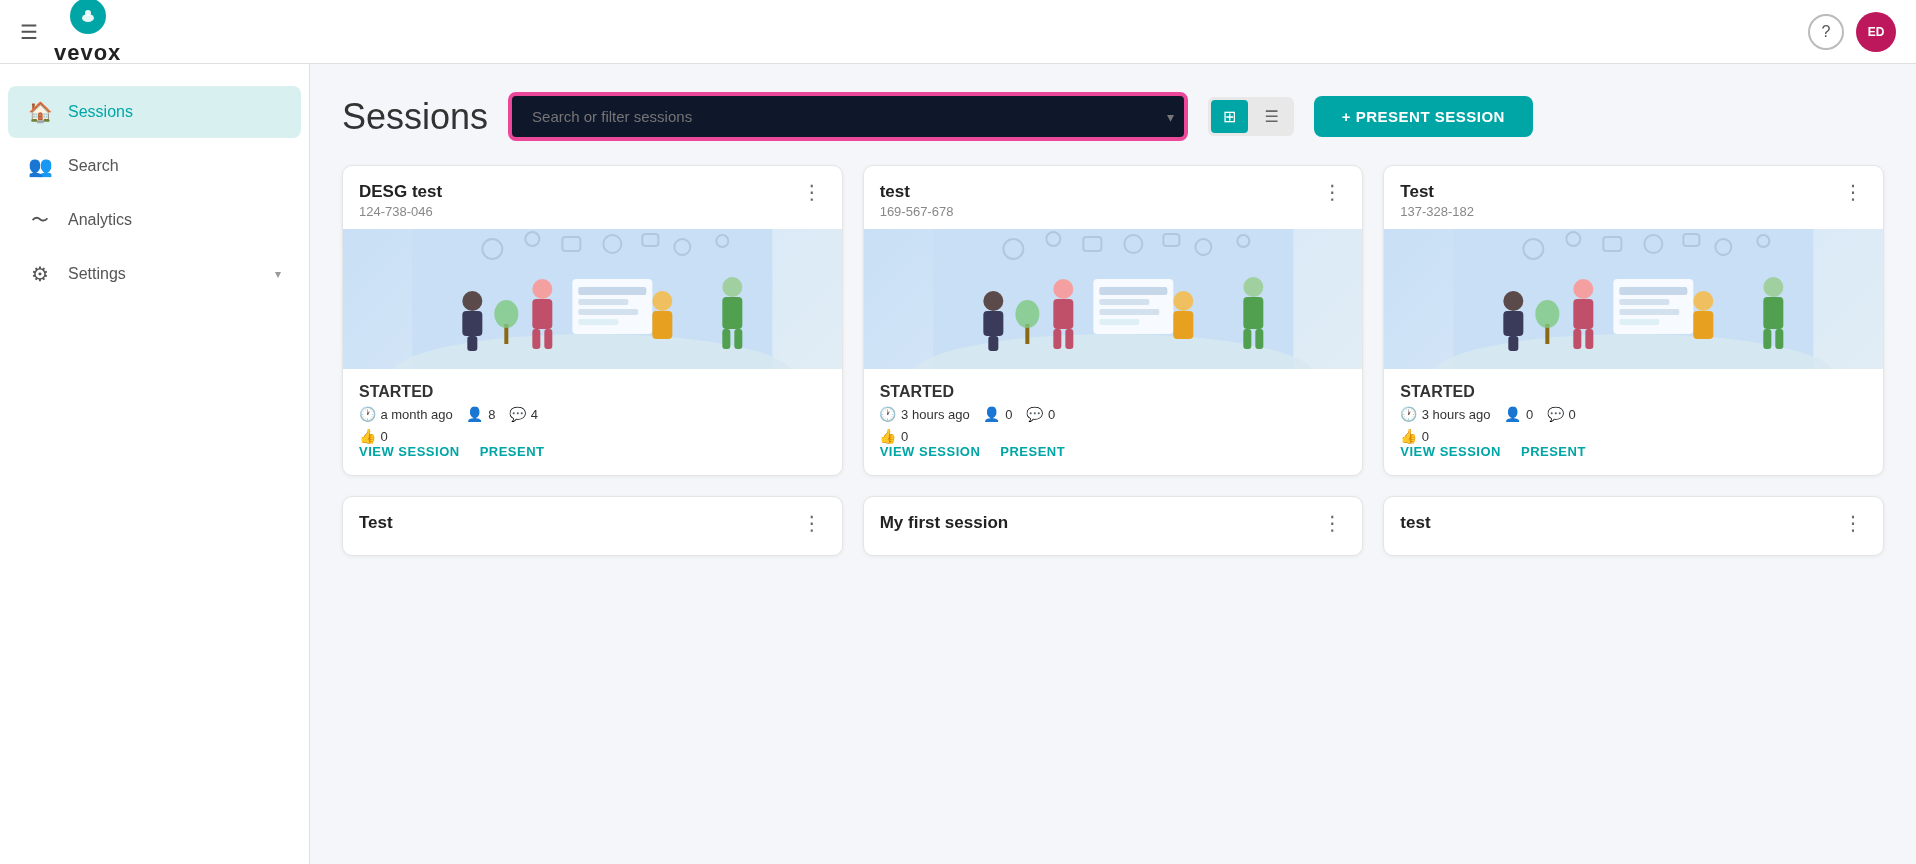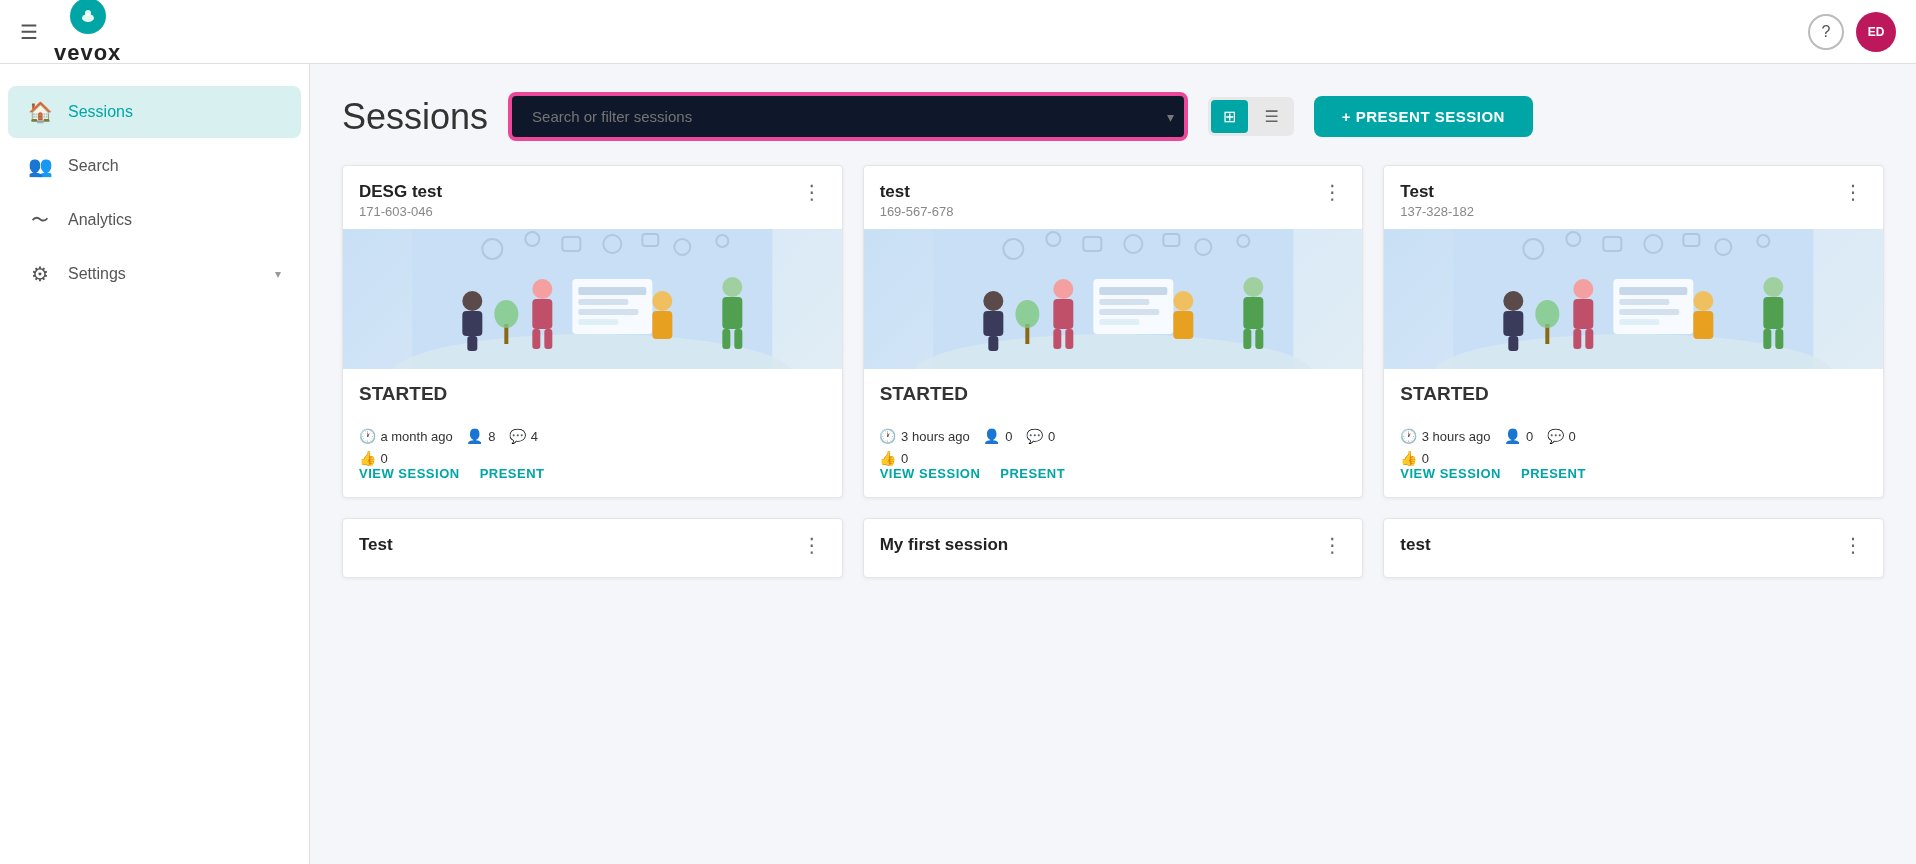--- a/index.html
+++ b/index.html
@@ -209,21 +209,21 @@
     }
 
     
     .sessions-grid {
       display: grid;
       grid-template-columns: repeat(3, 1fr);
       gap: 20px;
     }
     .session-card {
       background: #fff;
-      border-radius: 4px;
+      border-radius: 10px;
       border: 1px solid #e5e5e5;
       overflow: hidden;
       box-shadow: 0 1px 4px rgba(0,0,0,0.06);
     }
     .card-header {
       display: flex;
       justify-content: space-between;
       align-items: flex-start;
       padding: 16px 16px 10px 16px;
     }
@@ -256,24 +256,24 @@
     }
     
     .card-illustration {
       width: 100%;
       height: 100%;
     }
     .card-body {
       padding: 14px 16px 16px 16px;
     }
     .card-status {
-      font-size: 19px;
+      font-size: 16px;
       font-weight: 700;
       color: #333;
-      margin-bottom: 23px;
+      margin-bottom: 5px;
     }
     .card-meta {
       display: flex;
       align-items: center;
       gap: 14px;
       font-size: 13px;
       color: #333;
       flex-wrap: wrap;
     }
     .meta-item {
@@ -369,21 +369,21 @@
 
       <button class="create-btn">+ PRESENT SESSION</button>
     </div>
 
     <div class="sessions-grid">
 
       <div class="session-card">
         <div class="card-header">
           <div>
             <div class="card-title">DESG test</div>
-            <div class="card-subtitle">171-603-046</div>
+            <div class="card-subtitle">124-738-046</div>
           </div>
           <span class="card-menu">⋮</span>
         </div>
         <div class="card-image">
           <svg class="card-illustration" viewBox="0 0 360 140" xmlns="http://www.w3.org/2000/svg">
             <rect width="360" height="140" fill="#c8dff5"></rect>
 
             <circle cx="80" cy="20" r="10" fill="none" stroke="#a0b8d0" stroke-width="2" opacity="0.6"></circle>
             <circle cx="120" cy="10" r="7" fill="none" stroke="#a0b8d0" stroke-width="2" opacity="0.6"></circle>
             <rect x="150" y="8" width="18" height="14" rx="3" fill="none" stroke="#a0b8d0" stroke-width="2" opacity="0.6"></rect>

